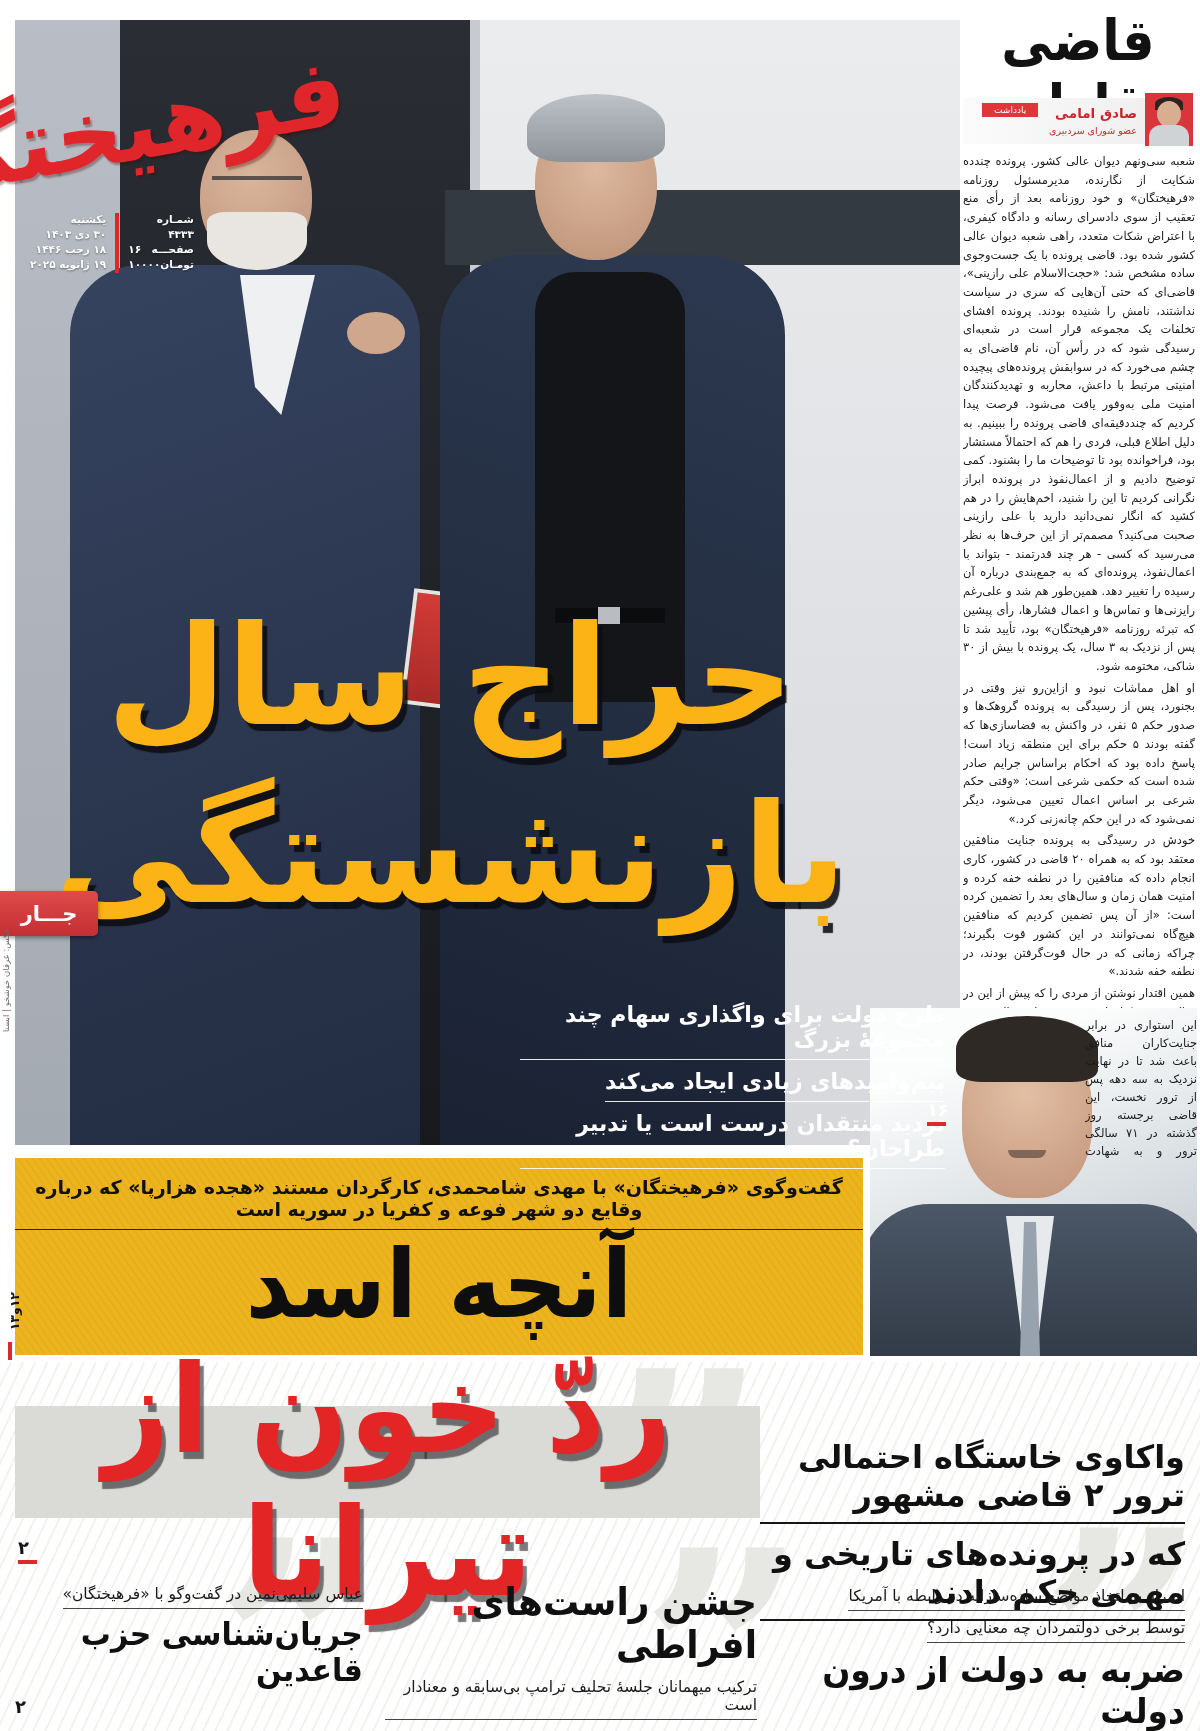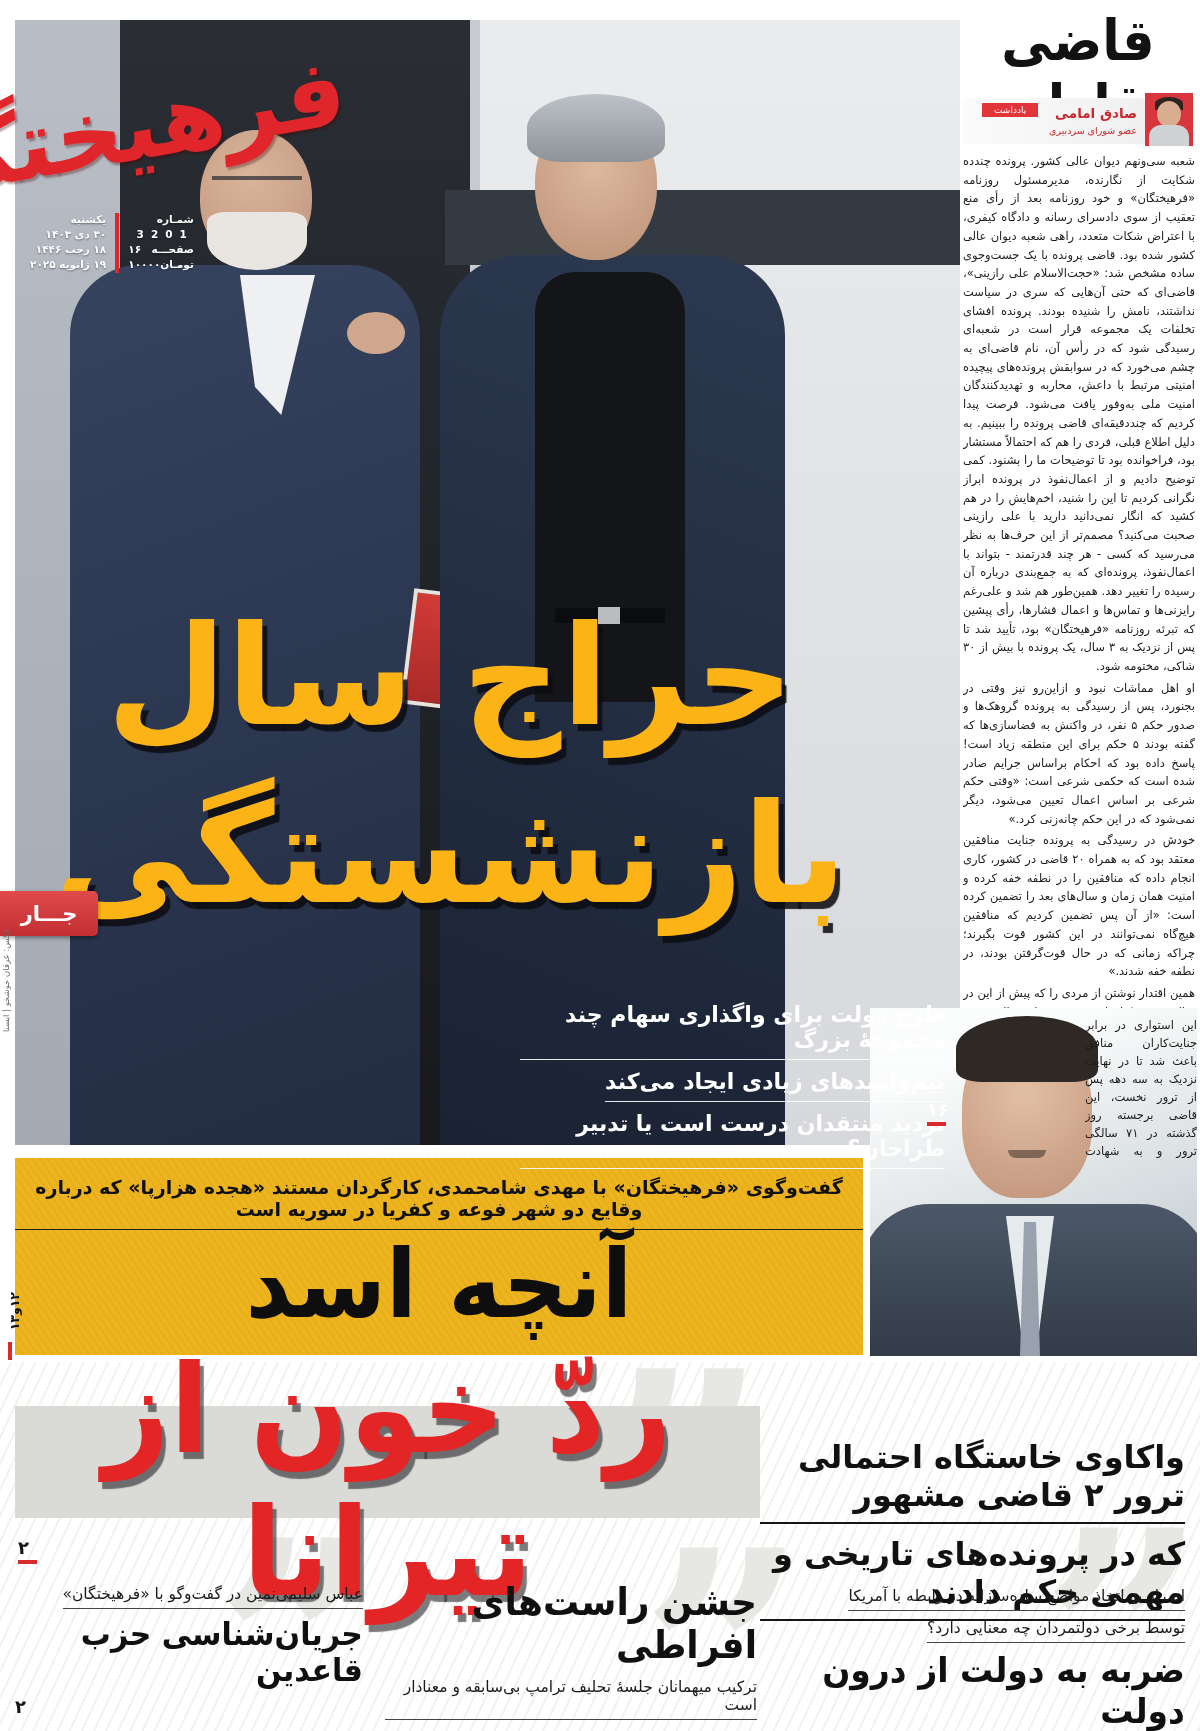--- a/index.html
+++ b/index.html
@@ -168,21 +168,21 @@
     <div class="manB-belt"></div>
     <div class="manB-buckle"></div>
     <div class="manB-head"></div>
     <div class="manB-hair"></div>
   </div>
 
   <div class="logo">فرهیختگان</div>
   <div class="dates">
     <div class="col">
       <span>شمـاره</span>
-      <span class="d-num">3201</span>
+      <span class="d-num">۴۳۳۳</span>
       <span class="d-split">
         <span>۱۶</span>
         <span>صفحـــه</span>
       </span>
       <span class="d-split">
         <span>۱۰۰۰۰</span>
         <span>تومـان</span>
       </span>
     </div>
     <div class="d-div"></div>

